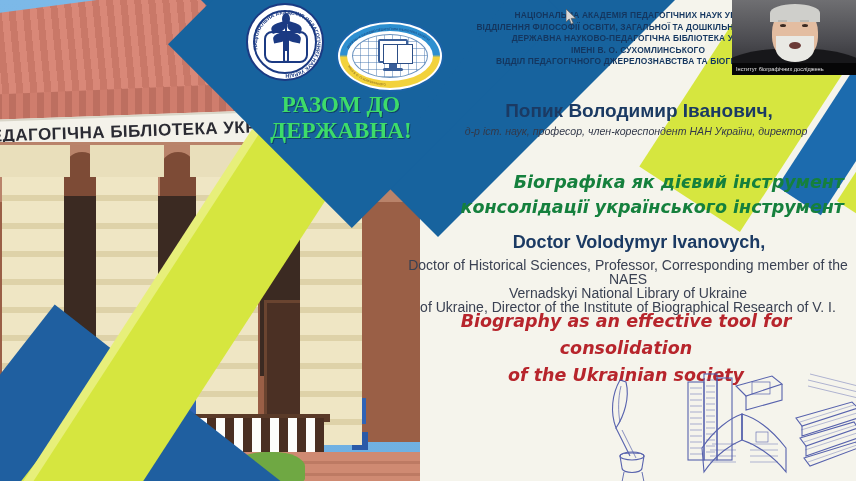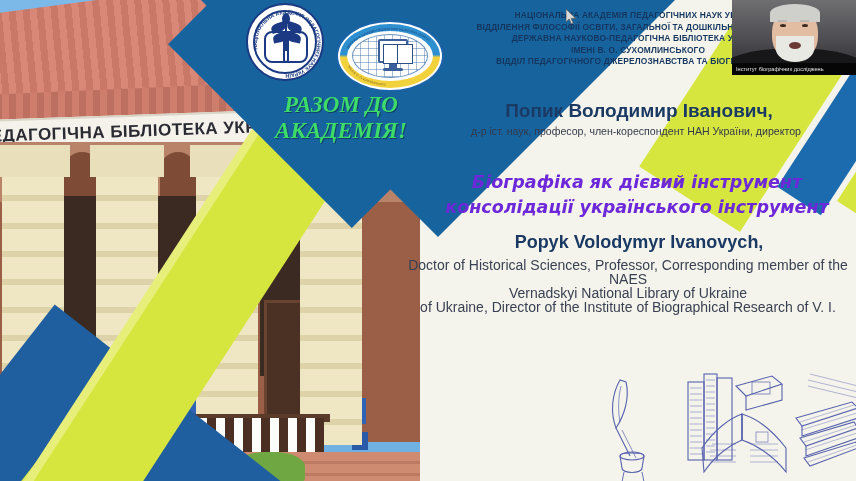--- a/index.html
+++ b/index.html
@@ -123,29 +123,29 @@
   .logo2 .bk2:before,.logo2 .bk2:after { content:""; position:absolute; top:0; width:14px; height:18px;
         border:1.5px solid #2c4e86; background:#fff; }
   .logo2 .bk2:before { left:0; } .logo2 .bk2:after { right:0; }
 
   
   .hdr { position:absolute; left:432px; top:10px; width:412px; text-align:center;
          color:#14365f; font-weight:700; font-size:8.4px; line-height:11.6px; letter-spacing:.15px; }
   .hdr div { white-space:nowrap; }
 
   .victory { position:absolute; left:256px; top:92px; width:170px; text-align:center;
-             color:#3ddc6a; font-weight:700; font-style:italic; font-size:23px; line-height:26px;
+             color:#3ddc6a; font-weight:700; font-size:23px; line-height:26px;
              font-family:"Liberation Serif", serif; text-shadow:1px 1px 0 rgba(0,0,0,.35); }
 
   .name-ua { position:absolute; left:430px; top:100px; width:418px; text-align:center;
              color:#1b3a63; font-size:19px; font-weight:600; }
   .pos-ua { position:absolute; left:418px; top:124px; width:436px; text-align:center;
-            color:#33394a; font-size:10.6px; line-height:14.6px; }
-  .title-ua { position:absolute; left:421px; top:170px; width:432px; text-align:center;
-              color:#6d28d9; font-style:italic; font-weight:700; font-size:17.5px; line-height:25px;
+            color:#33394a; font-size:10.6px; line-height:14.6px;font-style:italic; }
+  .title-ua { position:absolute; left:412px; top:170px; width:432px; text-align:right;
+              color:#15803d; font-style:italic; font-weight:700; font-size:17.5px; line-height:25px;
               font-family:"DejaVu Sans", sans-serif; }
 
   .name-en { position:absolute; left:430px; top:232px; width:418px; text-align:center;
              color:#1b3a63; font-size:18px; font-weight:600; }
   .pos-en { position:absolute; left:402px; top:258px; width:452px; text-align:center;
             color:#3a4152; font-size:14px; line-height:14px; }
   .title-en { position:absolute; left:398px; top:308px; width:456px; text-align:center;
               color:#b7252c; font-style:italic; font-weight:700; font-size:17.5px; line-height:27px;
               font-family:"DejaVu Sans", sans-serif; }
 
@@ -276,39 +276,41 @@
           </defs>
         <text font-size="3.1" fill="#1b3a6e" font-family="Liberation Sans, sans-serif">
           <textPath href="#o1" startOffset="8%">ДЕРЖАВНА НАУКОВО-ПЕДАГОГІЧНА БІБЛІОТЕКА УКРАЇНИ</textPath></text>
         <text font-size="2.9" fill="#7a5a1e" font-family="Liberation Sans, sans-serif">
           <textPath href="#o2" startOffset="7%">ІМЕНІ В. О. СУХОМЛИНСЬКОГО</textPath></text>
       </svg>
     </div>
 
     <div class="victory">
       <div>РАЗОМ ДО</div>
-      <div>АКАДЕМІЯ!</div>
+      <div>ДЕРЖАВНА!</div>
     </div>
 
     <div class="name-ua">Попик Володимир Іванович,</div>
     <div class="pos-ua">
       <div>д-р іст. наук, професор, член-кореспондент НАН України, директор</div>
     </div>
     <div class="title-ua">
       <div>Біографіка як дієвий інструмент</div>
       <div>консолідації українського інструмент</div>
     </div>
 
-    <div class="name-en">Popyk Volodymyr Ivanovych,</div>
+    <div class="name-en">Doctor Volodymyr Ivanovych,</div>
     <div class="pos-en">
       <div>Doctor of Historical Sciences, Professor, Corresponding member of the NAES</div>
       <div>Vernadskyi National Library of Ukraine</div>
       <div>of Ukraine, Director of the Institute of Biographical Research of V. I.</div>
     </div>
     <div class="title-en">
+      <div>Biography as an effective tool for consolidation</div>
+      <div>of the Ukrainian society</div>
     </div>
 
     <div class="books">
       <svg width="262" height="110" viewBox="0 0 262 110" fill="none" stroke="#4a56a8" stroke-width="1.1">
 
         <path d="M24 8 C16 22 14 40 20 56 C28 44 34 26 30 10 Z"></path>
         <path d="M25 14 C22 26 22 40 24 50" stroke-width=".7"></path>
         <path d="M20 56 L34 84"></path>
         <path d="M26 58 L40 86" stroke-width=".7"></path>
 

